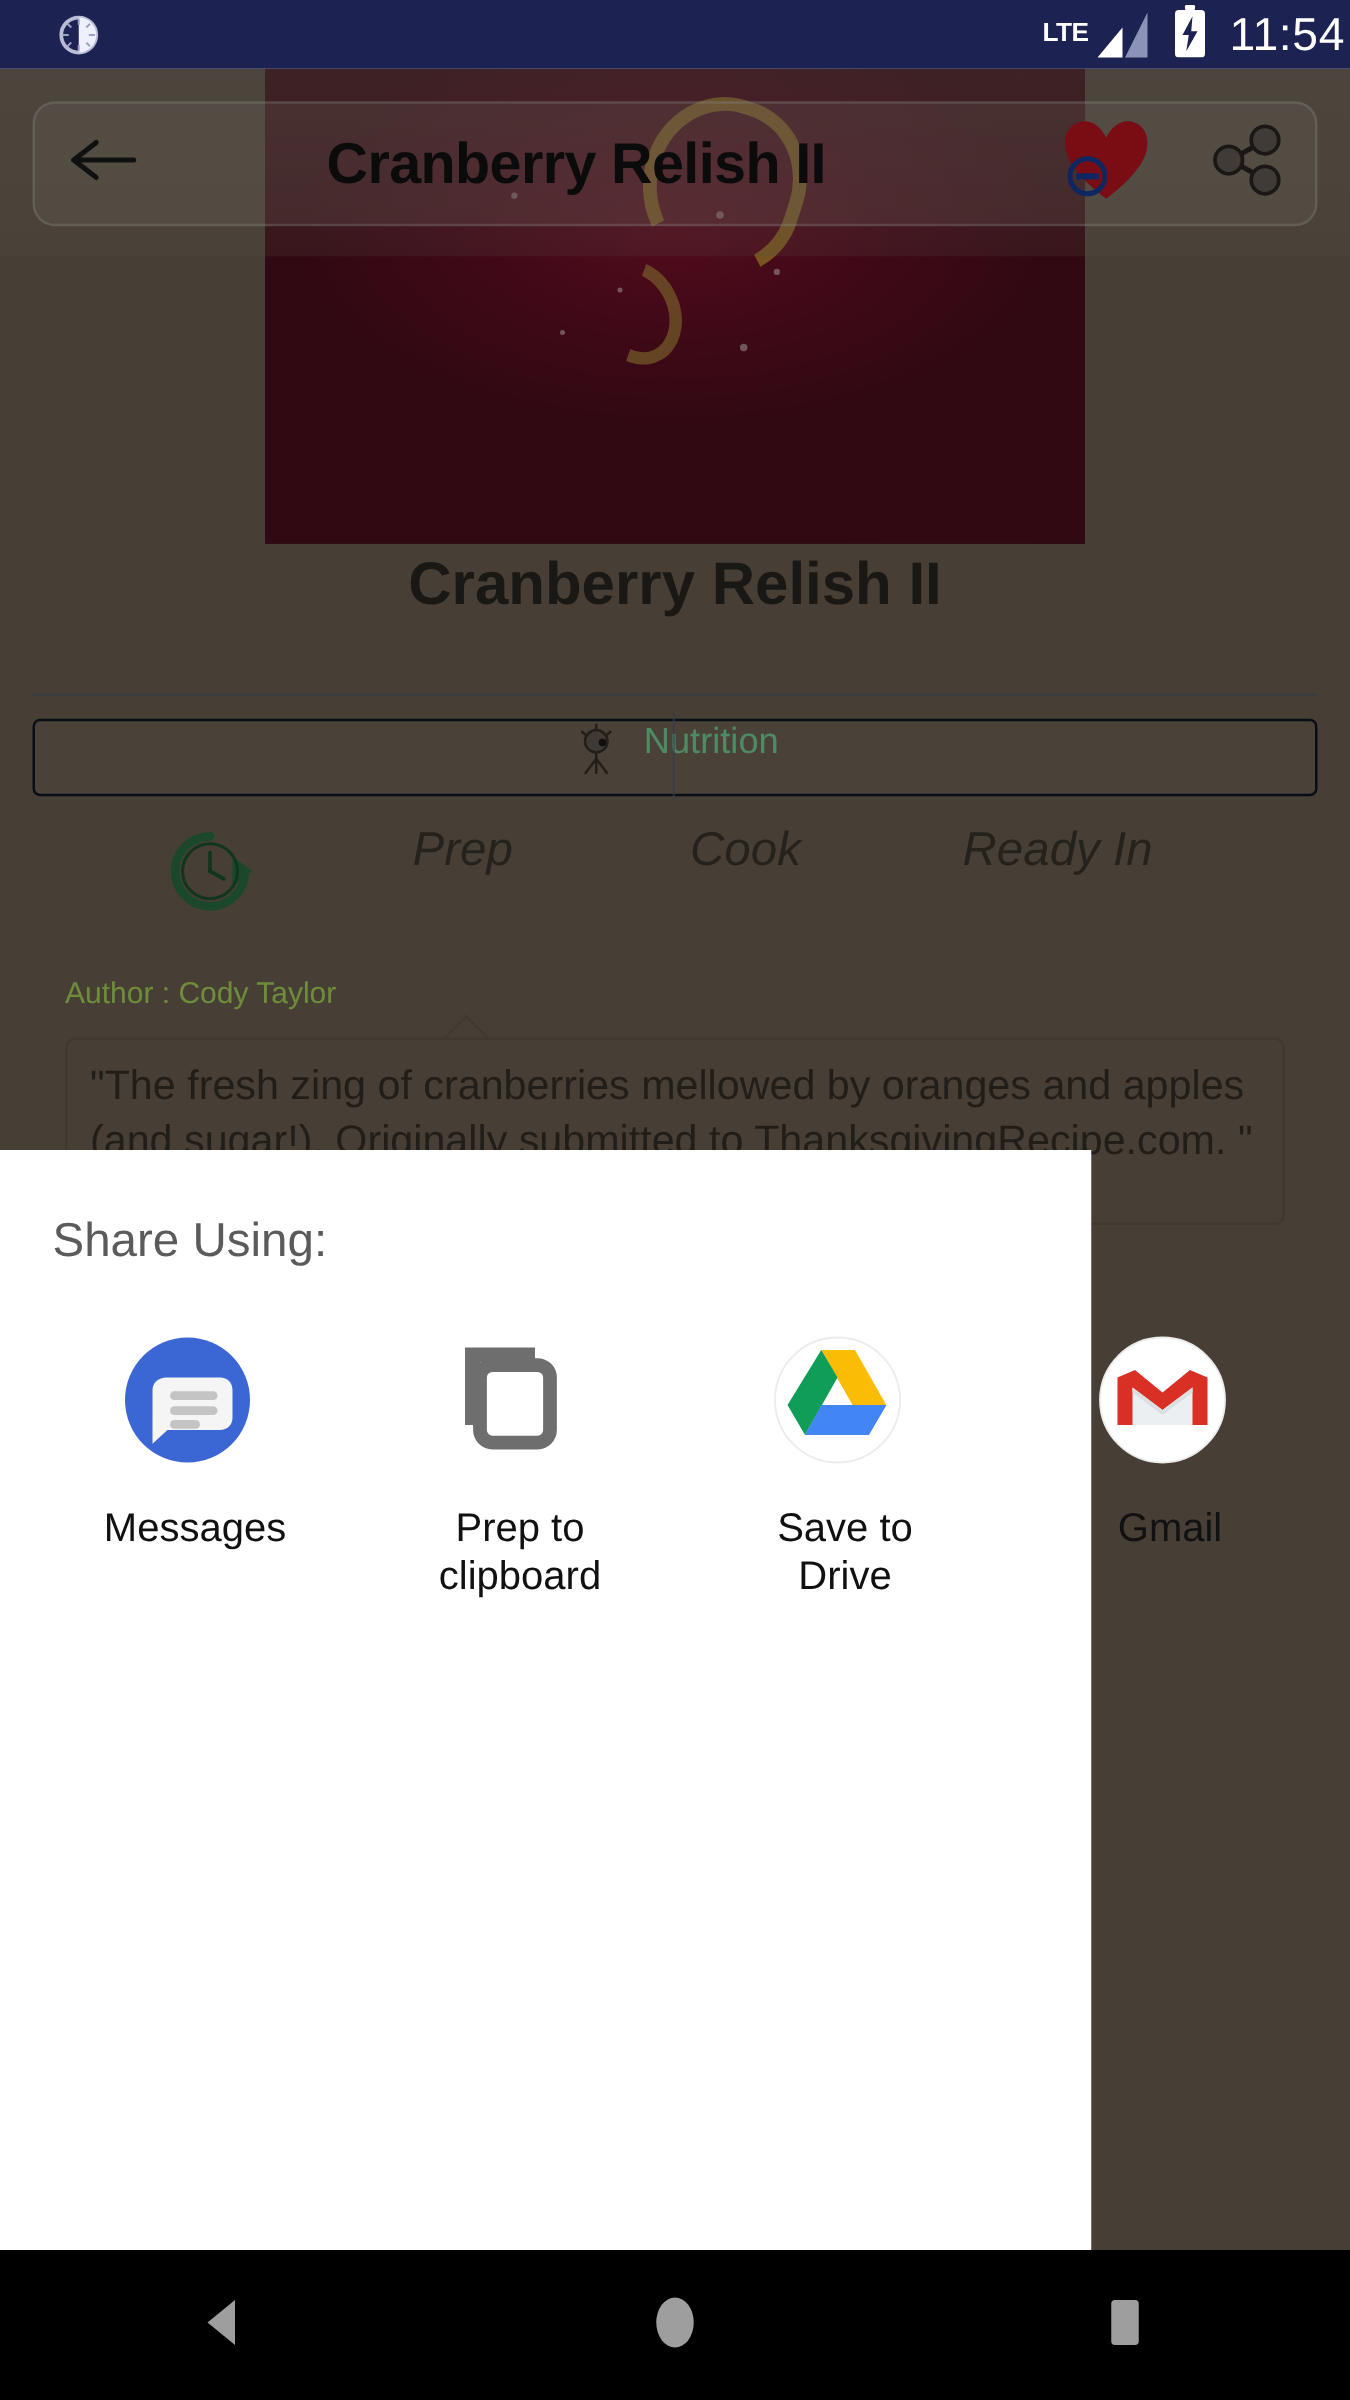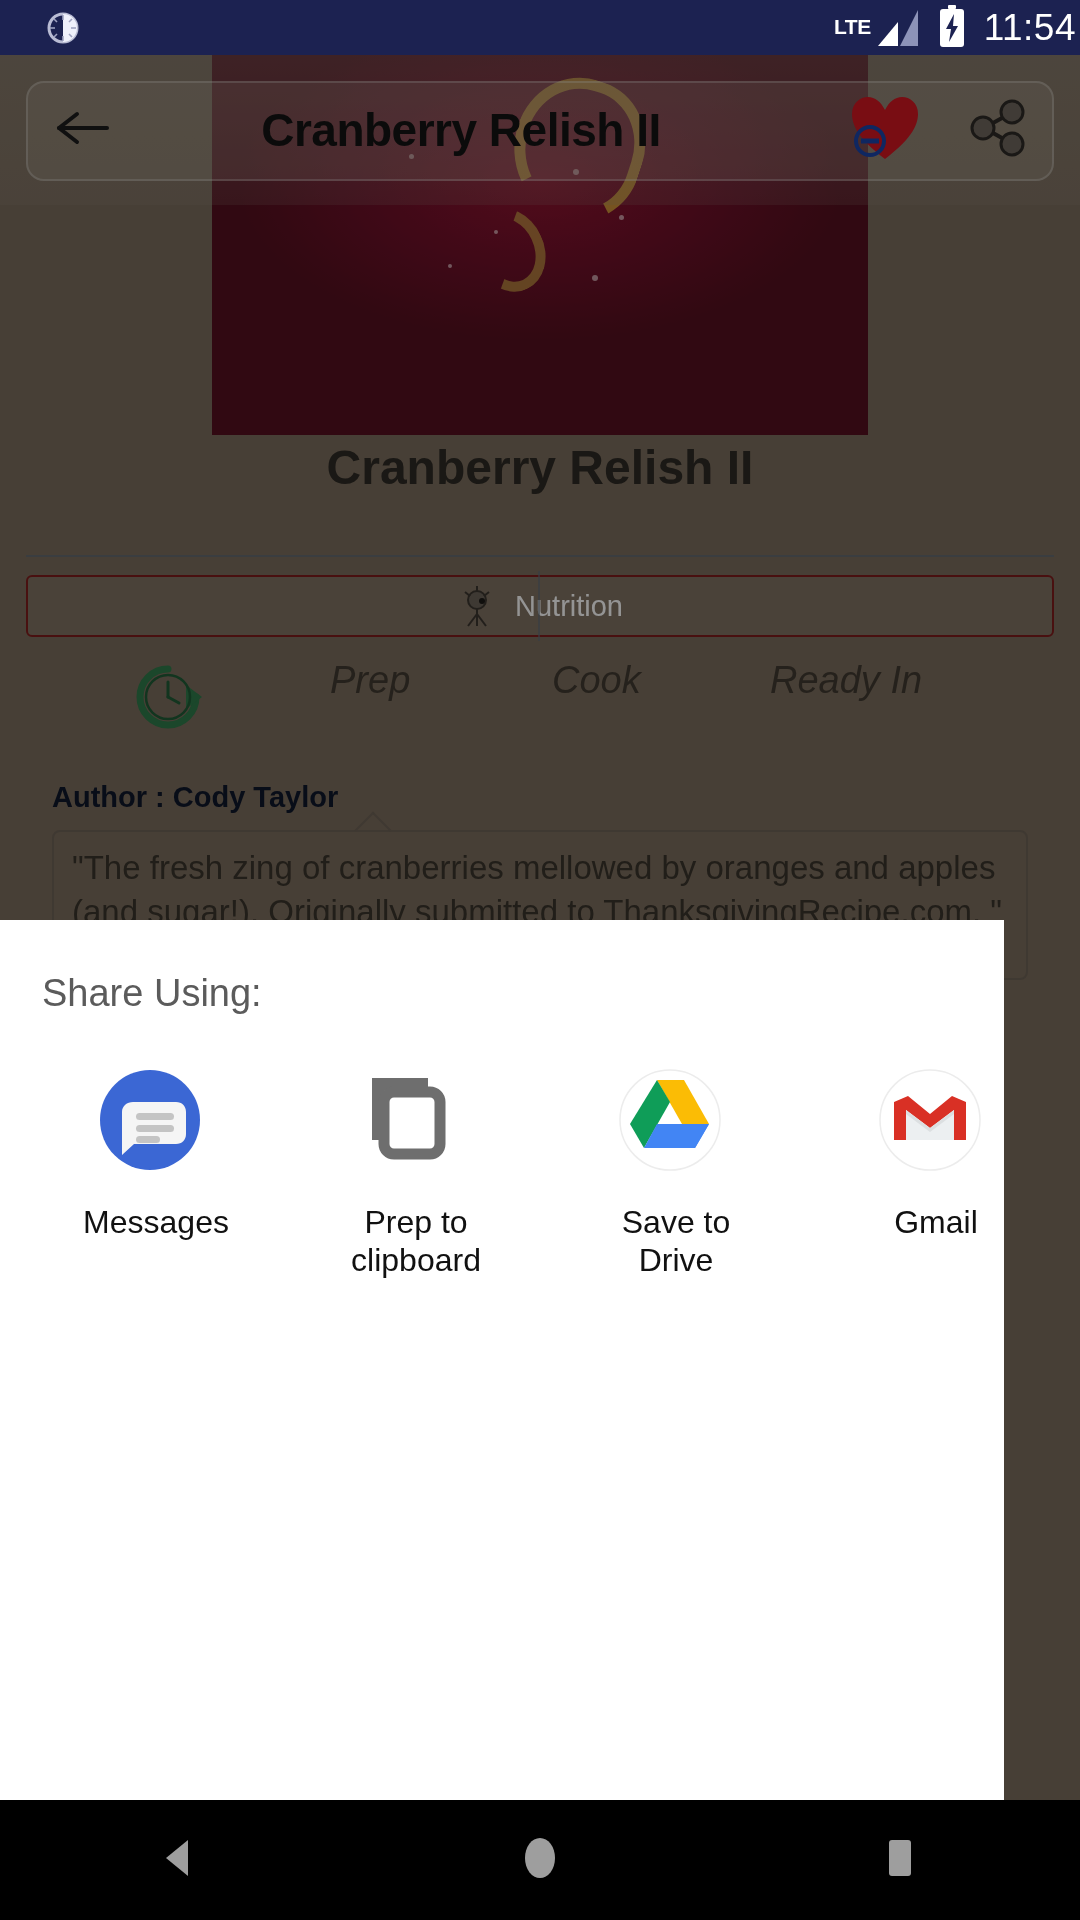--- a/index.html
+++ b/index.html
@@ -86,52 +86,52 @@
   .recipe-title{
     position:absolute; left:0; top:385px; width:1080px; text-align:center;
     font-size:48px; font-weight:bold; color:#2e2a25; z-index:14;
   }
   .hrule{ position:absolute; left:26px; top:500px; width:1028px; height:2px;
           background:#5d6a78; opacity:.7; z-index:14; }
 
   .btn-row{ position:absolute; left:26px; top:520px; width:1028px; height:62px;
             display:flex; gap:22px; z-index:14; }
   .pillbtn{
-    flex:1; border:2px solid #7f1d1d; border-radius:6px;
-    display:flex; align-items:center; justify-content:center; gap:18px;
-    font-size:29px; color:#ffffff; background:rgba(255,255,255,.04);
+    flex:1; border:2px solid #0f172a; border-radius:6px;
+    display:flex; justify-content:center; gap:18px;
+    font-size:29px; color:#86efac; background:rgba(255,255,255,.04);
   }
   .nut-ico{ width:40px; height:44px; }
   .photo-ico{ width:44px; height:42px; }
   .vdiv{ position:absolute; left:538px; top:516px; width:2px; height:70px;
          background:#5d6a78; opacity:.6; z-index:15; }
 
   .time-row{ position:absolute; left:0; top:588px; width:1080px; height:110px; z-index:14;font-style:italic; }
   .time-clock{ position:absolute; left:128px; top:12px; width:84px; height:84px; }
   .tlabel{ position:absolute; top:16px; font-size:38px; color:#413a31; }
   .tl-prep{ left:330px; }
   .tl-cook{ left:552px; }
   .tl-ready{ left:770px; }
 
-  .author{ position:absolute; left:52px; top:726px; font-size:29px;
-           font-weight:bold; color:#0f172a; z-index:14; }
+  .author{ position:absolute; left:52px; top:726px; font-size:24px;
+           font-weight:normal; color:#bef264; z-index:14; }
   .desc-box{
     position:absolute; left:52px; top:775px; width:976px; height:150px;
     border:2px solid #6d6256; border-radius:8px; padding:14px 18px;
     font-size:33px; line-height:1.33; color:#3a342c; z-index:14; overflow:hidden;
   }
   .desc-tip{
     position:absolute; left:360px; top:762px; width:26px; height:26px;
     background:transparent; border-left:2px solid #6d6256; border-top:2px solid #6d6256;
     transform:rotate(45deg); z-index:15;
   }
 
   
   .sheet{
-    position:absolute; left:0; top:920px; width:1004px; height:880px;
+    position:absolute; left:0; top:920px; width:873px; height:880px;
     background:#ffffff; z-index:50;
   }
   .sheet-title{
     position:absolute; left:42px; top:52px; font-size:38px; color:#5b5b5b;
   }
   .app-grid{
     position:absolute; left:0; top:142px; width:1080px;
     display:flex; padding:0 20px;
   }
   .app-cell{

